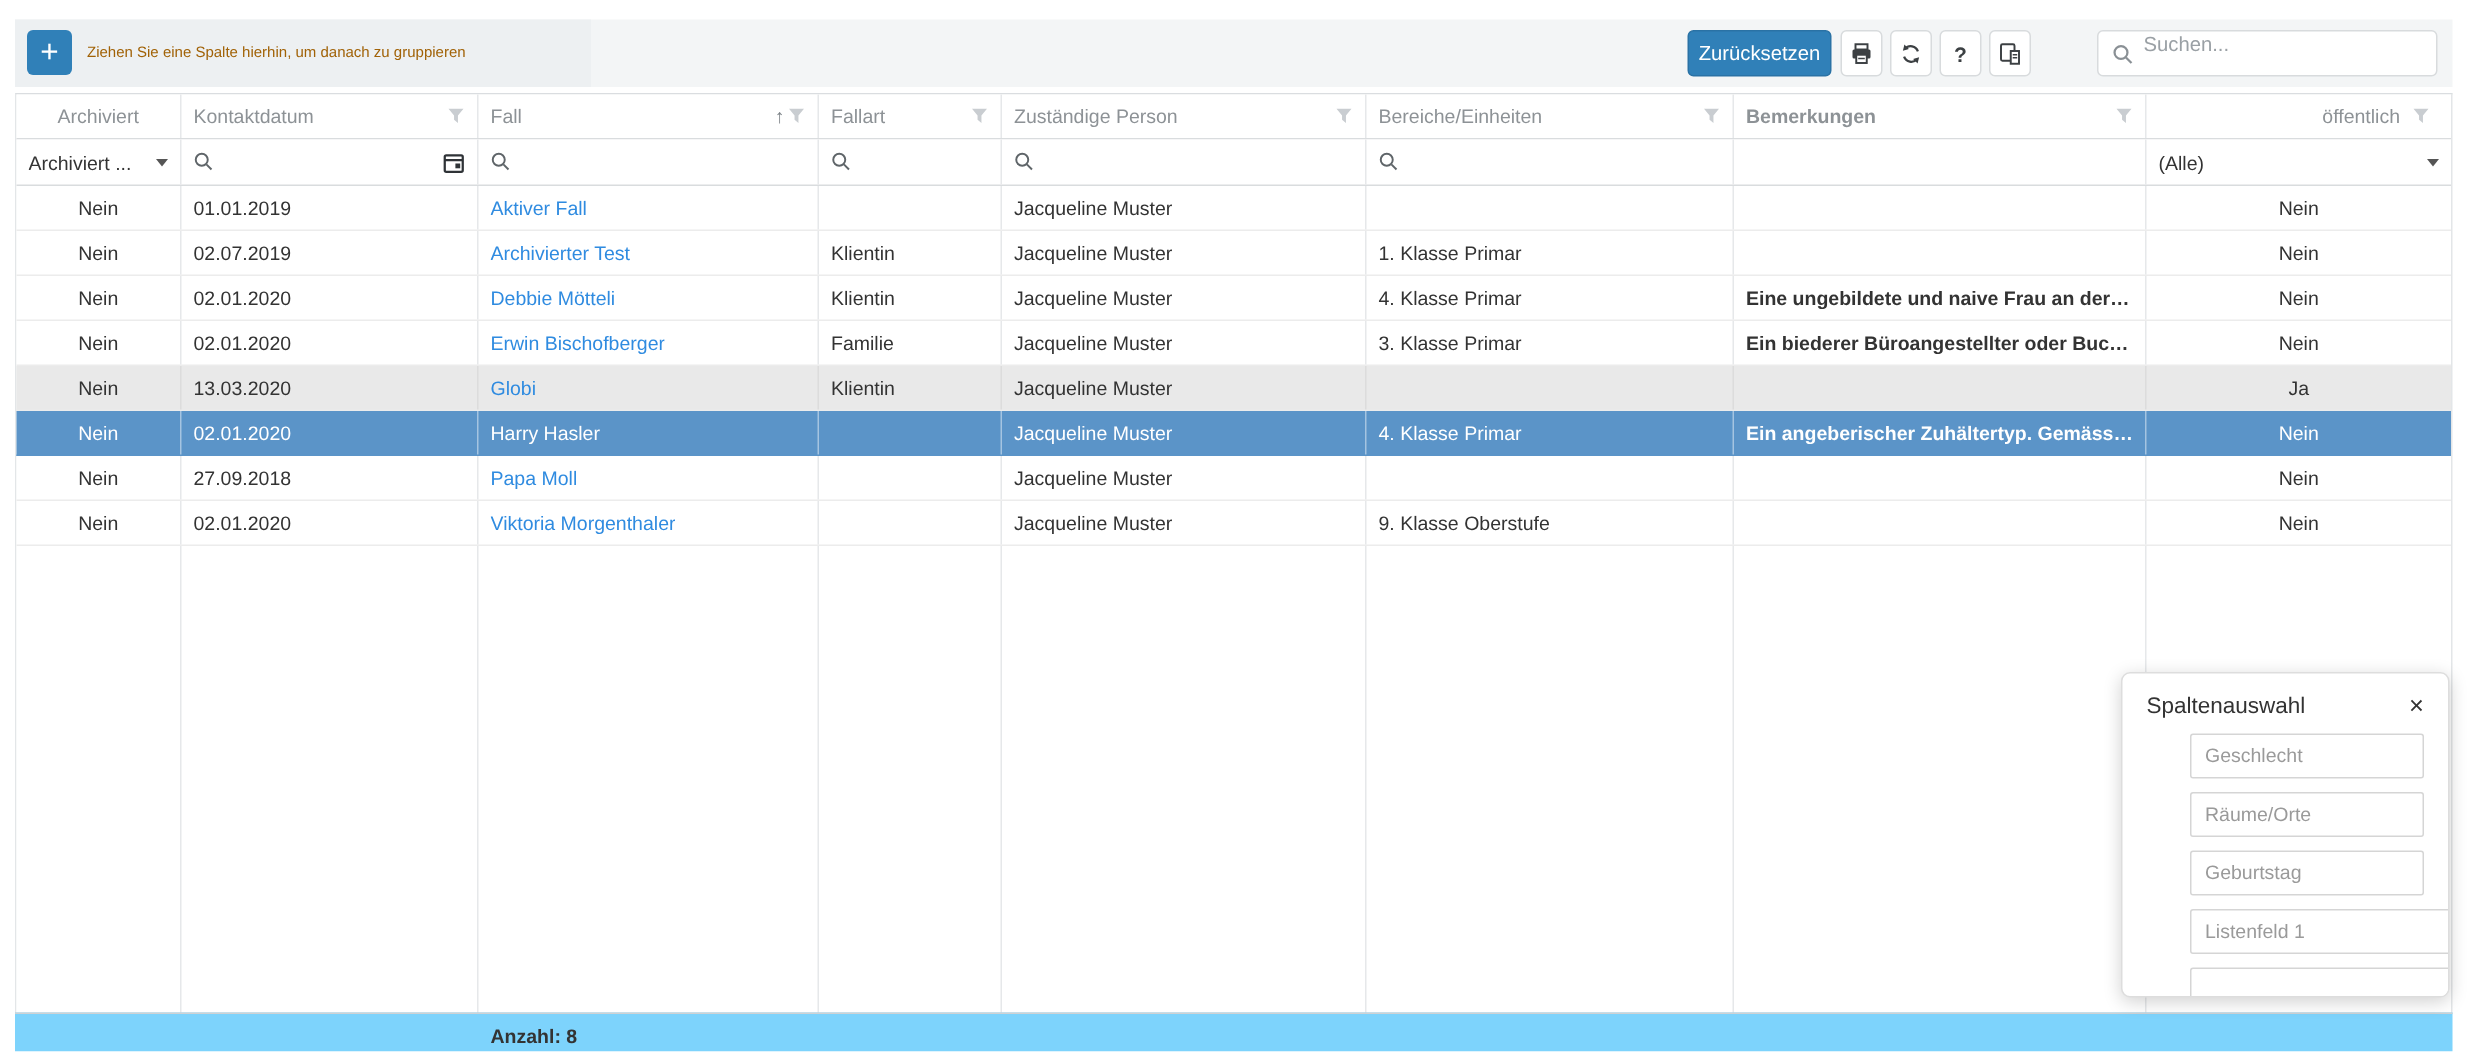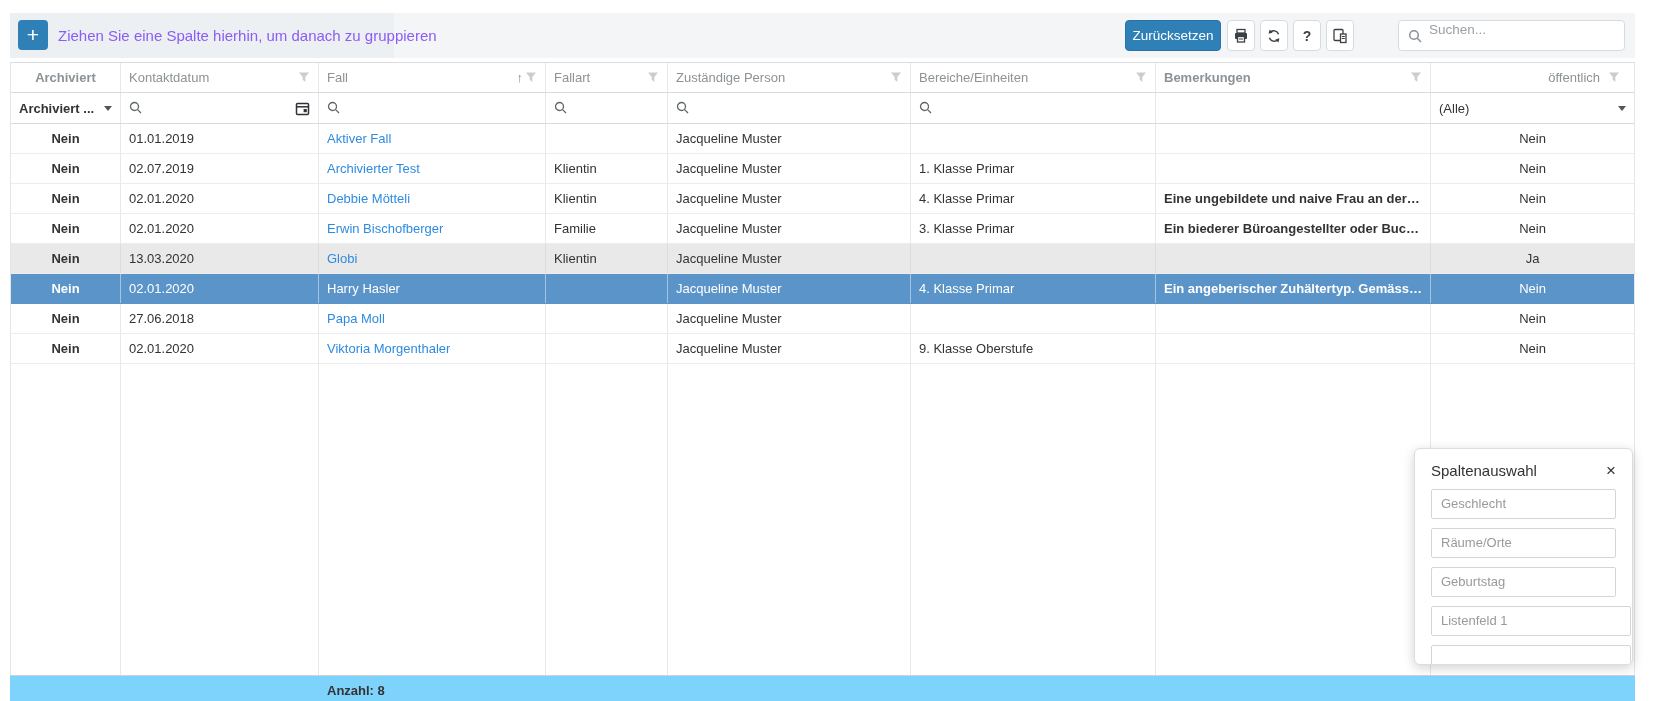--- a/index.html
+++ b/index.html
@@ -7,21 +7,21 @@
               font-family:"Liberation Sans", sans-serif; }
   .app { position:relative; width:1657px; height:701px; background:#fff; }
 
   
   .toolbar { position:absolute; left:10px; top:13px; width:1625px; height:45px; background:#f3f5f6; }
   .group-panel { position:absolute; left:0; top:0; width:384px; height:45px; background:#edf0f2;
                  display:flex; align-items:center; }
   .add-btn { position:absolute; left:8px; top:7px; width:30px; height:30px; border:none; border-radius:4px;
              background:#3080b8; color:#fff; font-size:21px; line-height:28px; text-align:center; cursor:pointer;
              font-family:"Liberation Sans", sans-serif; }
-  .group-hint { position:absolute; left:48px; top:0; height:45px; line-height:45px; color:#8b5cf6; font-size:15px; white-space:nowrap; }
+  .group-hint { position:absolute; left:48px; top:0; height:45px; line-height:45px; color:#a16207; font-size:10px; white-space:nowrap; }
   .reset-btn { position:absolute; left:1115px; top:7px; width:96px; height:31px; background:#3080b8; color:#fff;
                border:1px solid #2a72a5; border-radius:4px; font-size:13.5px; cursor:pointer;
                font-family:"Liberation Sans", sans-serif; }
   .icon-btn { position:absolute; top:7px; width:28px; height:31px; background:#fff; border:1px solid #d8dbdd;
               border-radius:4px; display:flex; align-items:center; justify-content:center; cursor:pointer;
               font-family:"Liberation Sans", sans-serif; }
   .icon-btn.print { left:1217px; } .icon-btn.refresh { left:1250px; }
   .icon-btn.help { left:1283px; font-size:14px; font-weight:bold; color:#3c4043; }
   .icon-btn.chooser { left:1316px; }
   .search-box { position:absolute; left:1388px; top:7px; width:227px; height:31px; background:#fff;
@@ -33,21 +33,21 @@
 
   
   .grid { position:absolute; left:10px; top:62px; width:1625px; border-top:1px solid #dadde0;
           border-left:1px solid #e3e6e8; border-right:1px solid #e3e6e8; }
   .row { display:flex; width:1623px; height:30px; border-bottom:1px solid #ececec; background:#fff; }
   .row.hdr { height:30px; border-bottom:1px solid #d9dcde; }
   .row.flt { height:31px; border-bottom:1px solid #d9dcde; }
   .cell { height:100%; display:flex; align-items:center; padding:0 8px; font-size:13px; color:#333;
           border-right:1px solid #e6e8ea; overflow:hidden; white-space:nowrap; }
   .cell:last-child { border-right:none; }
-  .c0 { width:110px; justify-content:center;font-weight:bold; }
+  .c0 { width:110px; justify-content:center; }
   .c1 { width:198px; } .c2 { width:227px; } .c3 { width:122px; }
   .c4 { width:243px; } .c5 { width:245px;gap:17px; } .c6 { width:275px;font-weight:bold; }
   .c7 { width:203px; justify-content:center; }
   .hdr .cell { color:#8d9296; font-size:13px; }
   .hdr .c7 { justify-content:flex-end; }
   .spacer { flex:1; }
   .sort-arrow { color:#7d8art3; color:#7d8388; font-size:13px; margin-right:2px; }
   .truncate { overflow:hidden; text-overflow:ellipsis; white-space:nowrap; }
   .link { color:#2f8be0; cursor:pointer; overflow:hidden; text-overflow:ellipsis; }
   .caret { width:0; height:0; border-left:4px solid transparent; border-right:4px solid transparent;
@@ -64,21 +64,21 @@
   .footer { position:absolute; left:10px; top:675px; width:1625px; height:26px; background:#7dd3fc;
             border-top:1px solid #cfd2d4; }
   .footer .count { position:absolute; left:317px; top:7px; font-size:13px; font-weight:bold; color:#333; }
 
   
   .popup { position:absolute; left:1414px; top:448px; width:219px; height:217px; background:#fff;
            border:1px solid #ddd; border-radius:6px; box-shadow:0 3px 12px rgba(0,0,0,.18); overflow:hidden; }
   .popup-head { display:flex; align-items:center; justify-content:space-between; padding:13px 16px 0 16px; }
   .popup-title { font-size:15px; color:#333; }
   .popup-close { font-size:17px; color:#333; cursor:pointer; line-height:16px; }
-  .popup-items { padding:10px 16px 0 16px; }
+  .popup-items { padding:10px 16px 0 16px;margin-left:29px; }
   .chooser-item { height:30px; line-height:28px; border:1px solid #d5d5d5; border-radius:2px; color:#9a9a9a;
                   font-size:13px; padding:0 9px; margin-bottom:9px; background:#fff; cursor:grab;
                   overflow:hidden; white-space:nowrap; }
   .chooser-item.narrow { width:200px; }
   .chooser-item.partial { height:30px; }
 
   svg { display:block; }
 </style>
 </head>
 <body>
@@ -356,21 +356,21 @@
       <div class="cell c4">Jacqueline Muster</div>
       <div class="cell c5">4. Klasse Primar</div>
       <div class="cell c6">
           <span class="truncate">Ein angeberischer Zuhältertyp. Gemäss eigen...</span>
         </div>
       <div class="cell c7">Nein</div>
     </div>
 
     <div class="row">
       <div class="cell c0">Nein</div>
-      <div class="cell c1">27.06.2018</div>
+      <div class="cell c1">27.09.2018</div>
       <div class="cell c2">
           <span class="link">Papa Moll</span>
         </div>
       <div class="cell c3"></div>
       <div class="cell c4">Jacqueline Muster</div>
       <div class="cell c5"></div>
       <div class="cell c6">
           <span class="truncate"></span>
         </div>
       <div class="cell c7">Nein</div>

